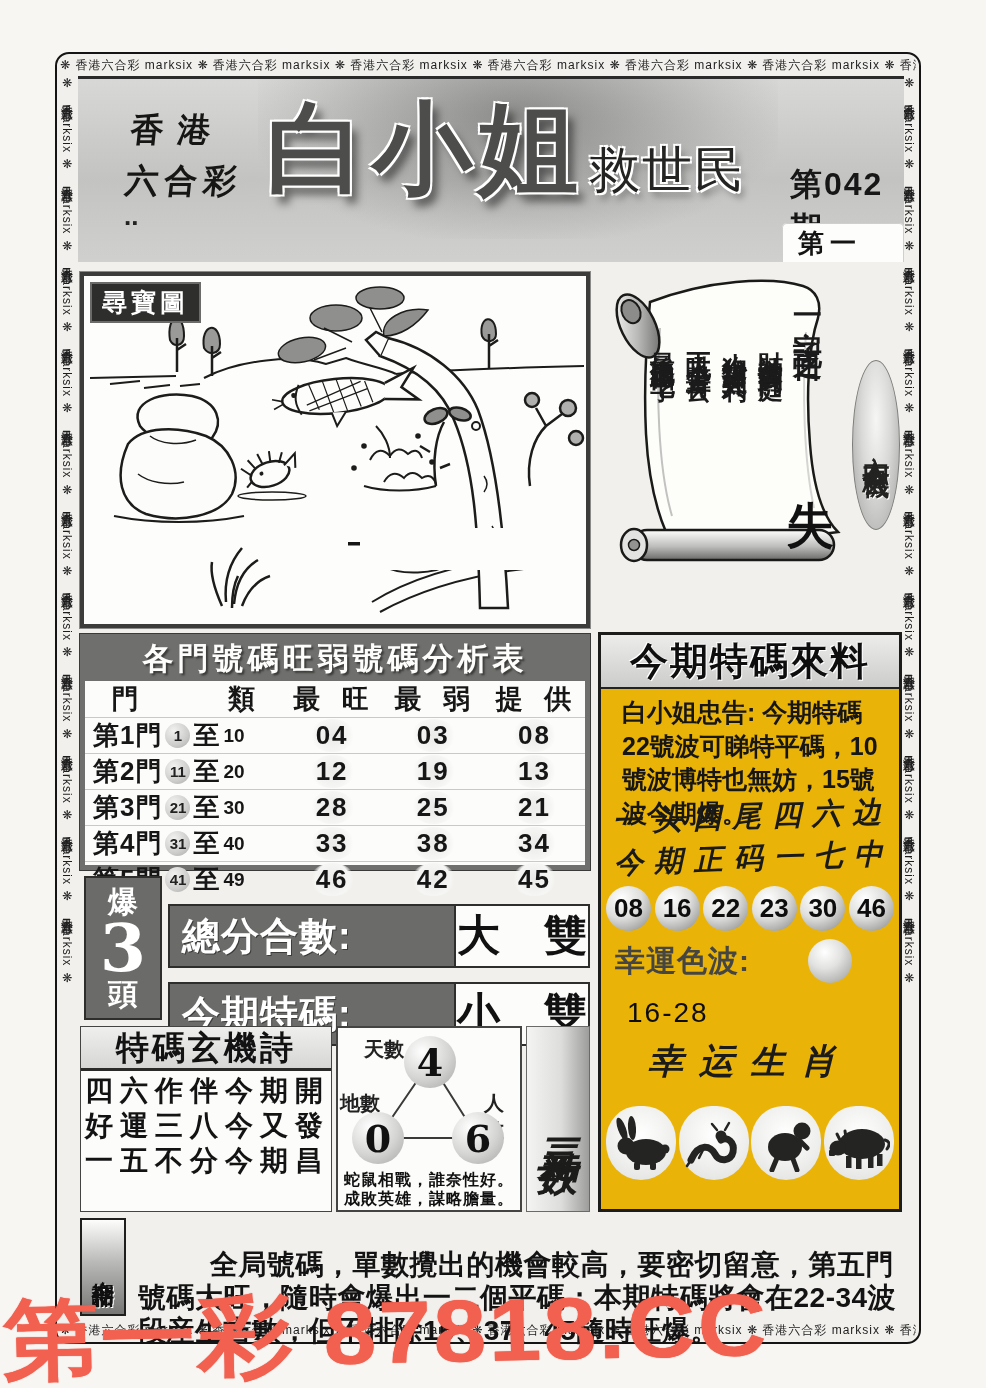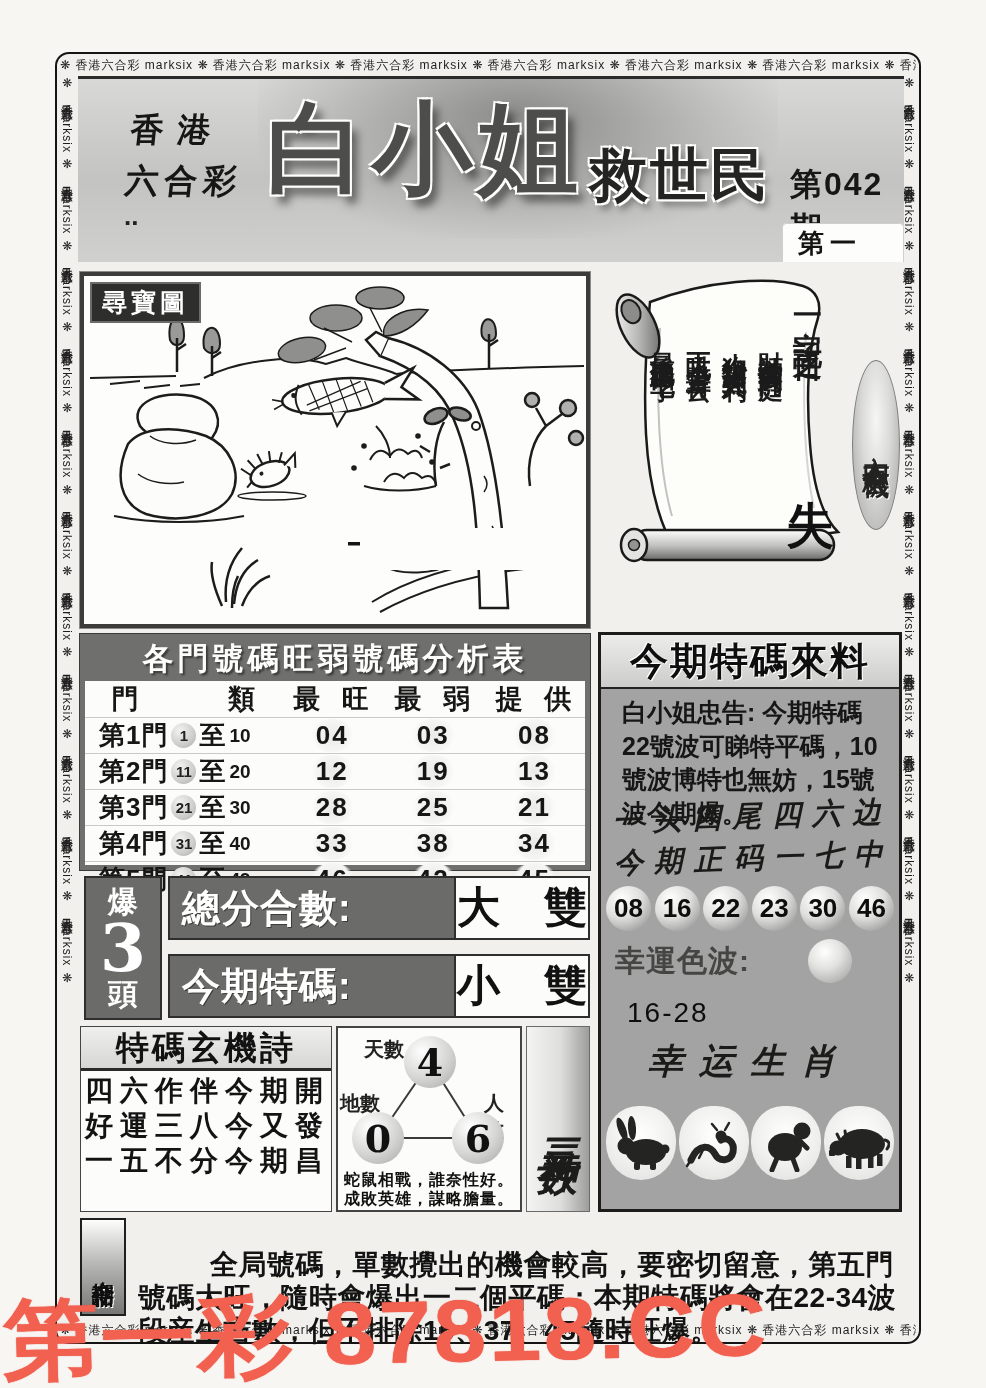--- a/index.html
+++ b/index.html
@@ -44,21 +44,21 @@
   }
   .brand div:nth-child(2){ letter-spacing:6px; }
   .hdr-dots { position:absolute; left:46px; top:122px; font-size:26px; font-weight:700; color:#222; }
   .main-title {
     position:absolute; left:188px; top:4px; font-family:"Liberation Serif","DejaVu Serif",serif;
     font-size:100px; font-weight:900; letter-spacing:6px; color:#4d4d4b;
     text-shadow:2px 2px 0 #fff,-2px -2px 0 #fff,2px -2px 0 #fff,-2px 2px 0 #fff,7px 9px 9px rgba(0,0,0,.5);
   }
   .sub-title {
     position:absolute; left:512px; top:58px; font-family:"Liberation Serif","DejaVu Serif",serif;
-    font-size:58px; font-weight:700; letter-spacing:2px; color:#242422;
+    font-size:50px; font-weight:400; letter-spacing:2px; color:#242422;
     text-shadow:2px 2px 0 #fff,-2px -2px 0 #fff,2px -2px 0 #fff,-2px 2px 0 #fff,4px 6px 7px rgba(0,0,0,.4);
   }
   .issue { position:absolute; left:712px; top:84px; font-size:32px; font-weight:800; letter-spacing:2px; color:#171717; }
   .edition {
     position:absolute; left:704px; top:144px; background:#fdfdfb; border-radius:5px;
     padding:3px 16px; font-size:26px; font-weight:800; letter-spacing:6px; color:#141414;
     box-shadow:0 0 0 1px #cfcfcd inset;
   }
   
   .pic-box {
@@ -100,21 +100,21 @@
     font-size:31px; font-weight:800; letter-spacing:4px; text-shadow:2px 2px 2px #3a3a38;
   }
   .tbl { background:#fcfcfa; height:184px; display:flex; flex-direction:column; }
   .tr { display:flex; flex:1; border-top:1px solid #c9c9c7; align-items:center; }
   .tr:first-child { border-top:none; }
   .td { text-align:center; font-weight:700; }
   .c1 { width:200px; } .cn { width:103px; font-size:26px; letter-spacing:2px; }
   .th .td { font-size:27px; font-weight:800; }
   .th .c1 { word-spacing:82px; }
   .th .cn { word-spacing:10px; }
-  .door-cell { display:flex; align-items:center; justify-content:flex-start; padding-left:14px; gap:3px; }
+  .door-cell { display:flex; align-items:center; justify-content:flex-start; padding-left:8px; gap:3px; }
   .door-name { font-size:26px; font-weight:800; letter-spacing:1px; }
   .circ {
     display:inline-flex; width:25px; height:25px; border-radius:50%;
     background:radial-gradient(circle at 35% 30%, #f2f2f0, #cdcdcb 60%, #a9a9a7);
     align-items:center; justify-content:center; font-size:15px; font-weight:700; color:#222;
   }
   .zhi { font-size:26px; font-weight:800; }
   .endnum { font-size:19px; font-weight:700; margin-left:1px; }
   .num-halo {
     display:inline-block; padding:1px 6px; border-radius:50%;
@@ -122,21 +122,21 @@
   }
   
   .burst { position:absolute; left:80px; top:876px; width:510px; height:144px; }
   .burst-label {
     position:absolute; left:4px; top:0; width:78px; height:144px; background:#6b6b69;
     border:2px solid #2e2e2c; color:#fff; display:flex; flex-direction:column;
     align-items:center; justify-content:center; line-height:1;
   }
   .burst-label .bc { font-size:30px; font-weight:800; }
   .burst-label .b3 { font-family:"DejaVu Serif","Liberation Serif",serif; font-size:66px; font-weight:700; margin:-2px 0; }
-  .burst-row { position:absolute; left:88px; width:422px; height:64px; display:flex; }
+  .burst-row { position:absolute; left:88px; width:422px; height:64px; display:flex;margin-top:28px; }
   .burst-row.r1 { top:0; } .burst-row.r2 { top:78px; }
   .burst-bar {
     width:288px; background:#6b6b69; border:2px solid #2e2e2c; color:#fff;
     font-size:38px; font-weight:900; letter-spacing:1px; display:flex; align-items:center; padding-left:12px;
     text-shadow:1px 1px 0 #3c3c3a;
   }
   .burst-val {
     flex:1; background:#fcfcfa; border:2px solid #2e2e2c; border-left:none;
     display:flex; align-items:center; justify-content:center;
     font-size:43px; font-weight:900; word-spacing:32px; color:#111;
@@ -172,21 +172,21 @@
     background:linear-gradient(90deg,#f4f4f2 0%,#dddddb 55%,#9d9d9b 100%);
     border:1px solid #6a6a68;
     display:flex; align-items:center; justify-content:center;
     writing-mode:vertical-rl; text-orientation:upright;
     font-family:"DejaVu Serif","Liberation Serif",serif; font-style:italic;
     font-size:40px; font-weight:700; letter-spacing:6px; color:#1c1c1a;
   }
   
   .panel {
     position:absolute; left:598px; top:632px; width:304px; height:580px;
-    background:#a3a3a3; border:3px solid #1c1c1a; display:flex; flex-direction:column;
+    background:#eab308; border:3px solid #1c1c1a; display:flex; flex-direction:column;
   }
   .panel-title {
     height:54px; flex:none; display:flex; align-items:center; justify-content:center;
     background:linear-gradient(180deg,#ececea,#cccccb); border-bottom:2px solid #222;
     font-size:38px; font-weight:900; letter-spacing:2px; color:#0e0e0e;
     text-shadow:1px 1px 0 #fff,-1px -1px 0 #fff;
   }
   .advice { flex:none; height:106px; padding:7px 9px 0 9px; font-size:25px; line-height:1.34; font-weight:800; color:#161616;margin-left:12px; }
   .five-row { flex:none; height:44px; display:flex; align-items:center; padding-left:16px; }
   .five-label { font-size:30px; font-weight:800; color:#3c3c3a; letter-spacing:2px; }

